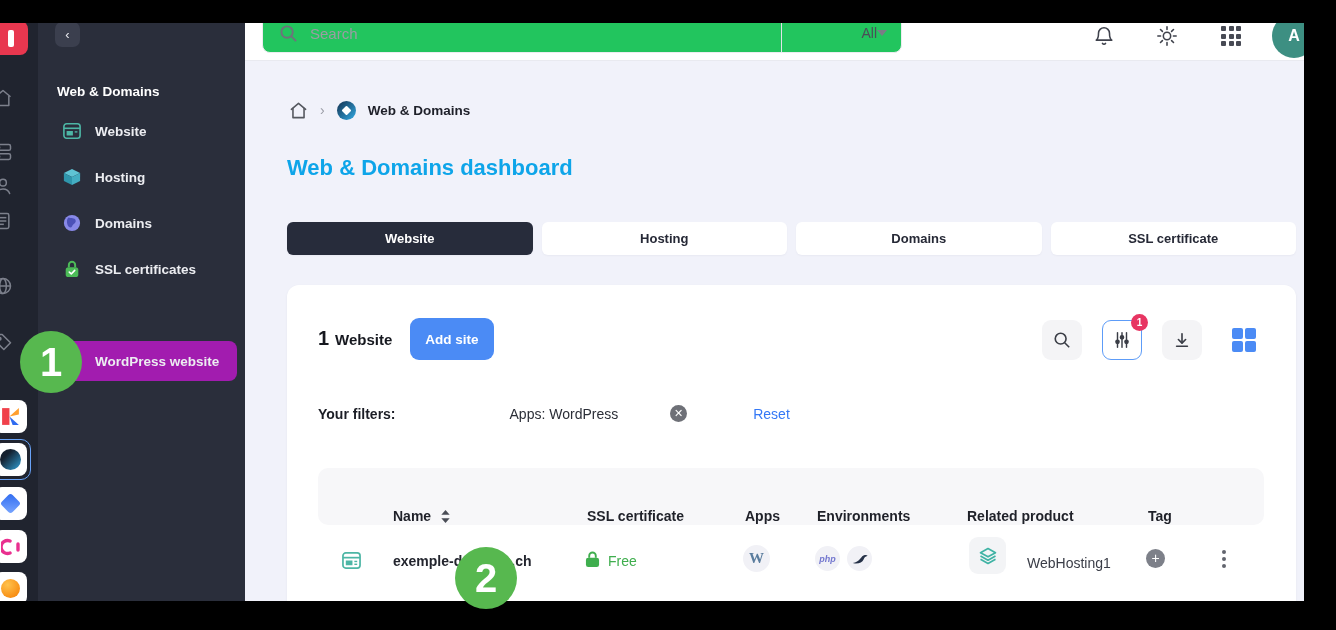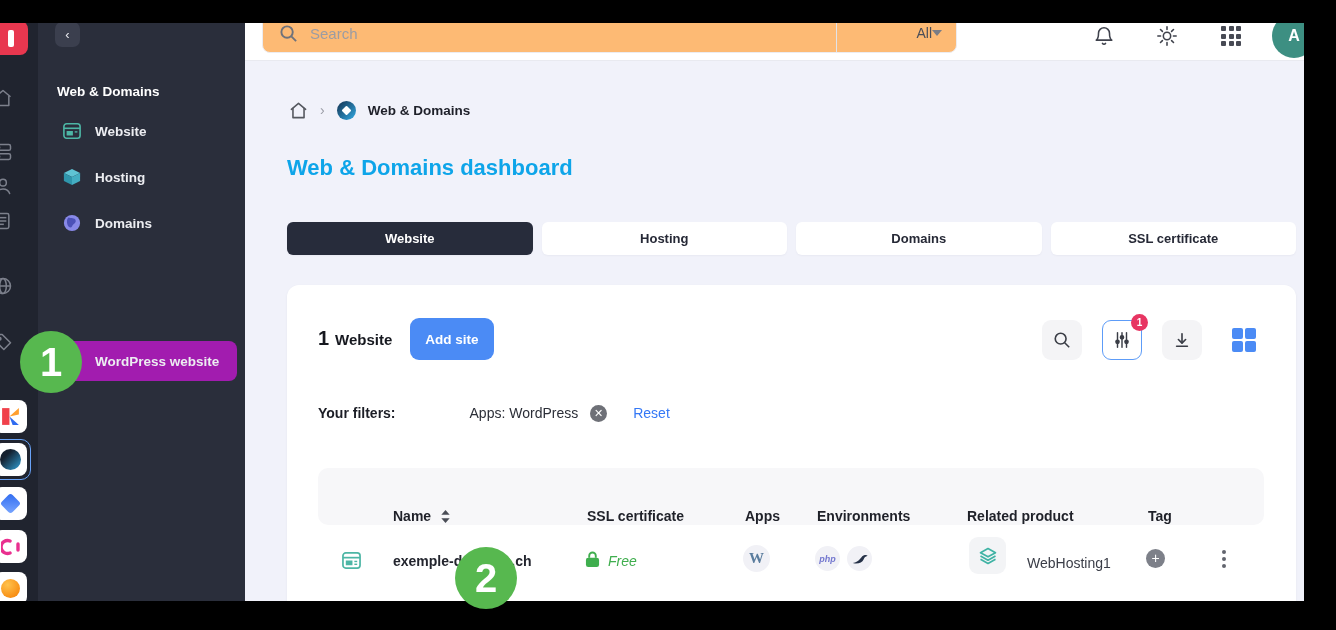--- a/index.html
+++ b/index.html
@@ -24,21 +24,21 @@
   #sidebar-title { position:absolute; left:19px; top:84px; color:#fff; font-size:13.5px; font-weight:bold; }
   .side-item { position:absolute; left:10px; width:189px; height:40px; border-radius:8px;
                display:flex; align-items:center; padding-left:15px; gap:14px; cursor:pointer; }
   .side-item.active { background:#a21caf; }
   .side-item .lbl { color:#ecedf1; font-size:13.5px; font-weight:600; }
   .side-ic { width:18px; height:18px; flex:0 0 18px; }
 
   
   #main-bg { left:245px; top:0; width:1091px; height:630px; background:#f1f2fa; }
   #topbar { left:245px; top:0; width:1091px; height:61px; background:#fff; border-bottom:1px solid #e9eaf0; }
-  #search-field { position:absolute; left:17px; top:13px; width:695px; height:40px; background:#fdba74;
+  #search-field { position:absolute; left:17px; top:13px; width:640px; height:40px; background:#22c55e;
                   border:1px solid #ececf0; border-radius:8px; display:flex; align-items:center; }
   #search-input { border:none; outline:none; background:transparent; font-size:15px; color:#3a3d46; width:520px;
                   font-family:"Liberation Sans",sans-serif; }
   #search-input::placeholder { color:#9b9ca3; }
   #search-scope { position:absolute; right:0; top:0; width:120px; height:100%; border-left:1px solid #e2e3e8;
                   display:flex; align-items:center; padding:0 14px; justify-content:flex-end; cursor:pointer; }
   #search-scope .val { font-size:14px; color:#4b4e58; }
   .caret-down { width:0; height:0; border-left:5px solid transparent; border-right:5px solid transparent; border-top:6px solid #7a7d86; }
   .top-ic { position:absolute; top:25px; width:22px; height:22px; cursor:pointer; }
   #avatar { position:absolute; left:1027px; top:14px; width:44px; height:44px; border-radius:50%; background:#3d8f82;
@@ -70,35 +70,35 @@
   .tool-btn { position:absolute; top:35px; width:40px; height:40px; border-radius:9px; background:#f4f4f6;
               display:flex; align-items:center; justify-content:center; cursor:pointer; }
   #filter-btn { background:#fff; border:1.5px solid #5d9cf8; }
   #filter-badge { position:absolute; top:-7px; right:-7px; width:17px; height:17px; border-radius:50%; background:#e73562;
                   color:#fff; font-size:10px; font-weight:bold; display:flex; align-items:center; justify-content:center; }
   #grid-view { position:absolute; left:945px; top:43px; width:24px; height:24px; display:grid;
                grid-template-columns:11px 11px; grid-template-rows:11px 11px; gap:2px; cursor:pointer; }
   #grid-view span { background:#4b8bf5; border-radius:2px; }
 
   
-  #filters-row { position:absolute; left:31px; top:120px; display:flex; align-items:flex-start; }
+  #filters-row { position:absolute; left:31px; top:120px; display:flex; align-items:center;gap:40px; }
   #filters-label { font-size:14px; font-weight:bold; color:#1c1e26; }
   #filter-chip { margin-left:74px; font-size:14px; color:#2b2e37; }
   #chip-remove { margin-left:12px; width:17px; height:17px; border-radius:50%; background:#6e7077; color:#fff;
                  font-size:11px; line-height:16px; text-align:center; cursor:pointer; }
   #filters-reset { margin-left:26px; font-size:14px; color:#3478f6; cursor:pointer; }
 
   
   #table-header { position:absolute; left:31px; top:183px; width:946px; height:57px; background:#f7f7f9; border-radius:10px; }
   .th { position:absolute; top:20px; font-size:14px; font-weight:600; color:#1f2129;margin-top:20px; }
   #table-row { position:absolute; left:31px; top:240px; width:946px; height:90px; }
   .cell { position:absolute; top:28px; }
   .chip { border-radius:50%; background:#f1f1f6; display:flex; align-items:center; justify-content:center; }
   #row-name { font-size:14px; font-weight:bold; color:#23252e; }
-  #ssl-free { font-size:14px; color:#3fae4e;font-style:italic; }
+  #ssl-free { font-size:14px; color:#3fae4e; }
   #related-label { font-size:14px; color:#3a3d47;margin-left:9px; }
   #tag-add { width:19px; height:19px; border-radius:50%; background:#7d8089; color:#fff; font-size:14px; line-height:18px;
              text-align:center; cursor:pointer; }
   .kebab span { display:block; width:4px; height:4px; border-radius:50%; background:#62656e; margin:3px auto; }
 
   
   #grid9 { display:grid; grid-template-columns:5px 5px 5px; grid-template-rows:5px 5px 5px; gap:2.5px; }
   #grid9 span { background:#474a54; border-radius:1px; }
 
   
@@ -345,20 +345,28 @@
       </svg>
     <span class="lbl">Hosting</span>
   </div>
   <div class="side-item" style="top:203px">
     <svg class="side-ic" viewBox="0 0 20 20">
         <circle cx="10" cy="10" r="9" fill="#8889e8"></circle>
         <path d="M6 4 C9 5 13 4 14 7 C15 10 11 11 10 14 C9 16 6 15 5 12 C4 9 4 6 6 4Z" fill="#4c51b8"></path>
       </svg>
     <span class="lbl">Domains</span>
   </div>
+  <div class="side-item" style="top:249px">
+    <svg class="side-ic" viewBox="0 0 20 20">
+        <rect x="3" y="8" width="14" height="11" rx="3" fill="#4cbb58"></rect>
+        <path d="M6.5 8V5.5a3.5 3.5 0 0 1 7 0V8" fill="none" stroke="#4cbb58" stroke-width="2.2"></path>
+        <path d="M7 13.5 9.2 15.5 13 11.5" fill="none" stroke="#fff" stroke-width="1.8" stroke-linecap="round" stroke-linejoin="round"></path>
+      </svg>
+    <span class="lbl">SSL certificates</span>
+  </div>
   <div class="side-item active" style="top:341px">
     <svg class="side-ic" viewBox="0 0 20 20">
         <circle cx="10" cy="10" r="9" fill="#9aa7b5"></circle>
         <text x="10" y="14" text-anchor="middle" font-size="11" font-family="Liberation Serif,serif" font-weight="bold" fill="#fff">W</text>
       </svg>
     <span class="lbl">WordPress website</span>
   </div>
 </div>
 
 <div class="abs black-bar" style="left:0;top:0;width:1336px;height:23px"></div>

